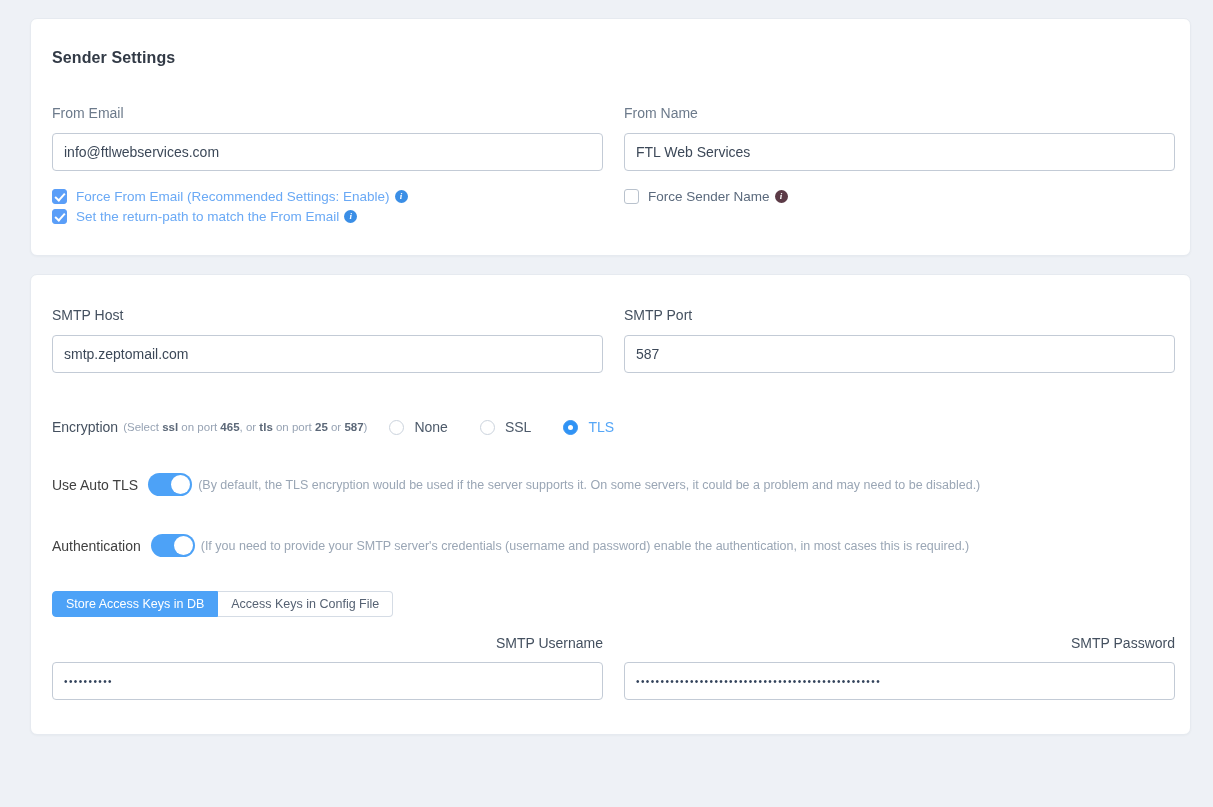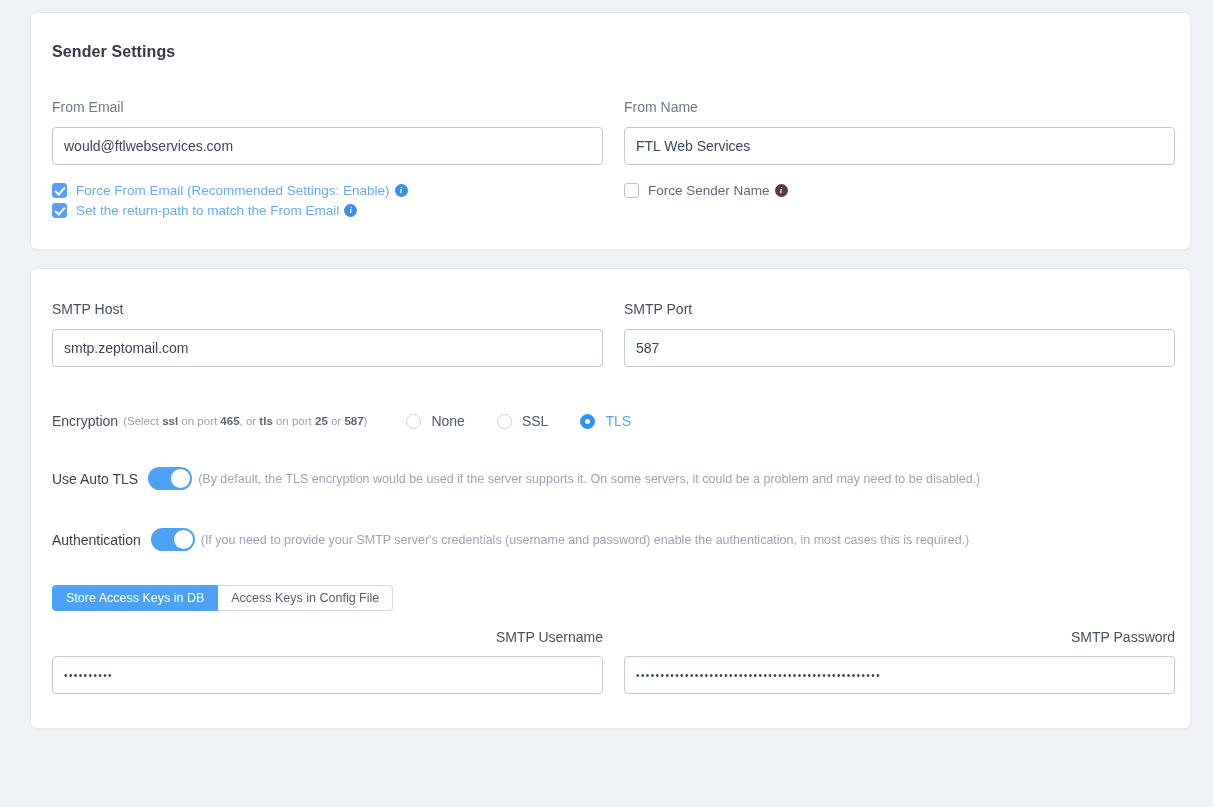--- a/index.html
+++ b/index.html
@@ -11,21 +11,21 @@
     width: 1213px;
     height: 807px;
     background: #eef1f6;
     font-family: "Liberation Sans", sans-serif;
     font-size: 14px;
     color: #3e4b5b;
     overflow: hidden;
   }
 
   .page {
-    padding: 12px 22px 0 30px;
+    padding: 18px 22px 0 30px;
   }
 
   .card {
     background: #ffffff;
     border: 1px solid #e6eaf0;
     border-radius: 7px;
     box-shadow: 0 1px 2px rgba(56,65,74,0.04);
   }
 
   .card-sender {
@@ -156,21 +156,21 @@
   .enc-hint {
     font-size: 11.5px;
     color: #97a3b4;
     margin-left: 5px;
   }
   .enc-hint b { color: #5c6878; font-weight: bold; }
 
   .radio-group {
     display: flex;
     align-items: center;
-    margin-left: 39px;
+    margin-left: 22px;
   }
   .radio-item {
     display: flex;
     align-items: center;
     margin-right: 32px;
   }
   .radio {
     width: 15px;
     height: 15px;
     border-radius: 50%;
@@ -265,21 +265,21 @@
 <div class="page">
 
   <div class="card card-sender">
 
     <h2 class="section-title">Sender Settings</h2>
 
     <div class="row">
 
       <div class="col">
         <label class="field-label">From Email</label>
-        <div class="input">would@ftlwebservices.com</div>
+        <div class="input">info@ftlwebservices.com</div>
       </div>
 
       <div class="col">
         <label class="field-label">From Name</label>
         <div class="input">FTL Web Services</div>
       </div>
 
     </div>
 
     <div class="row check-list">

